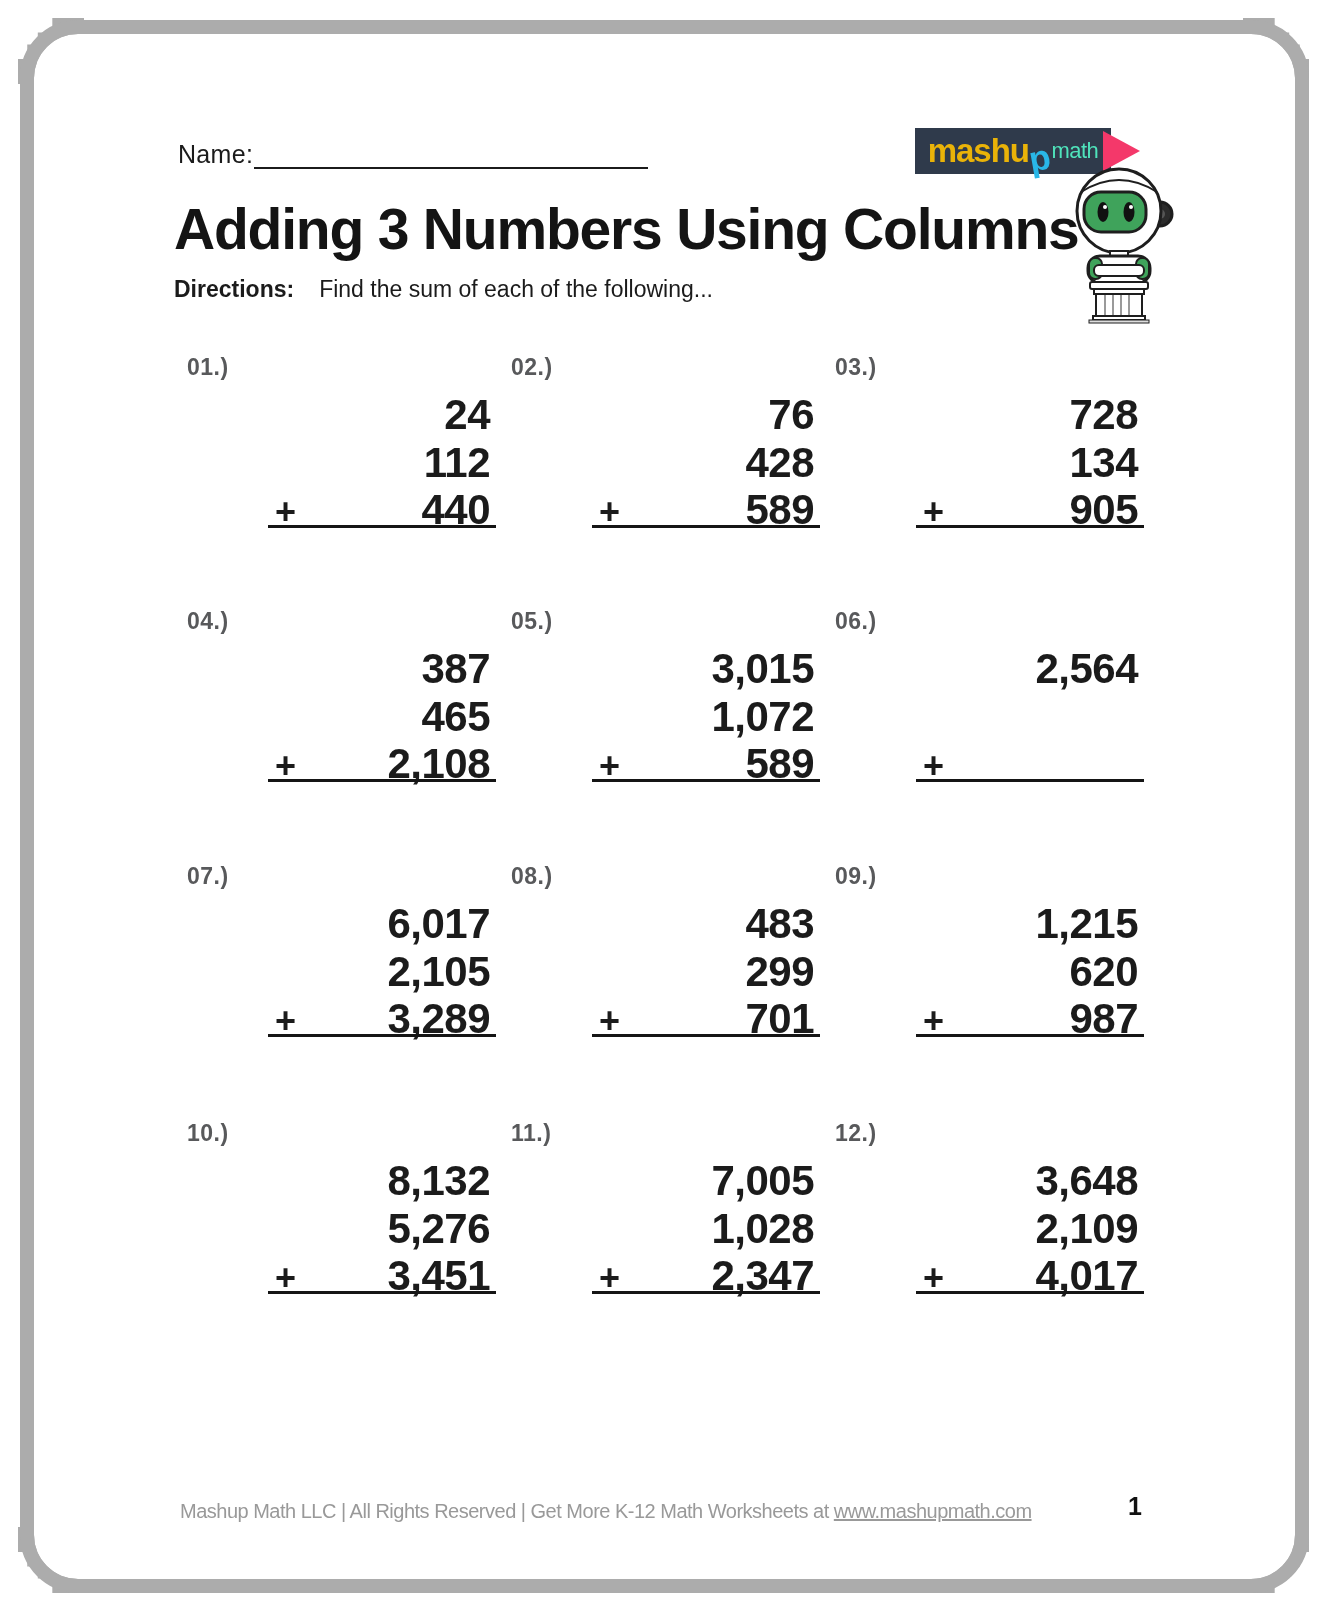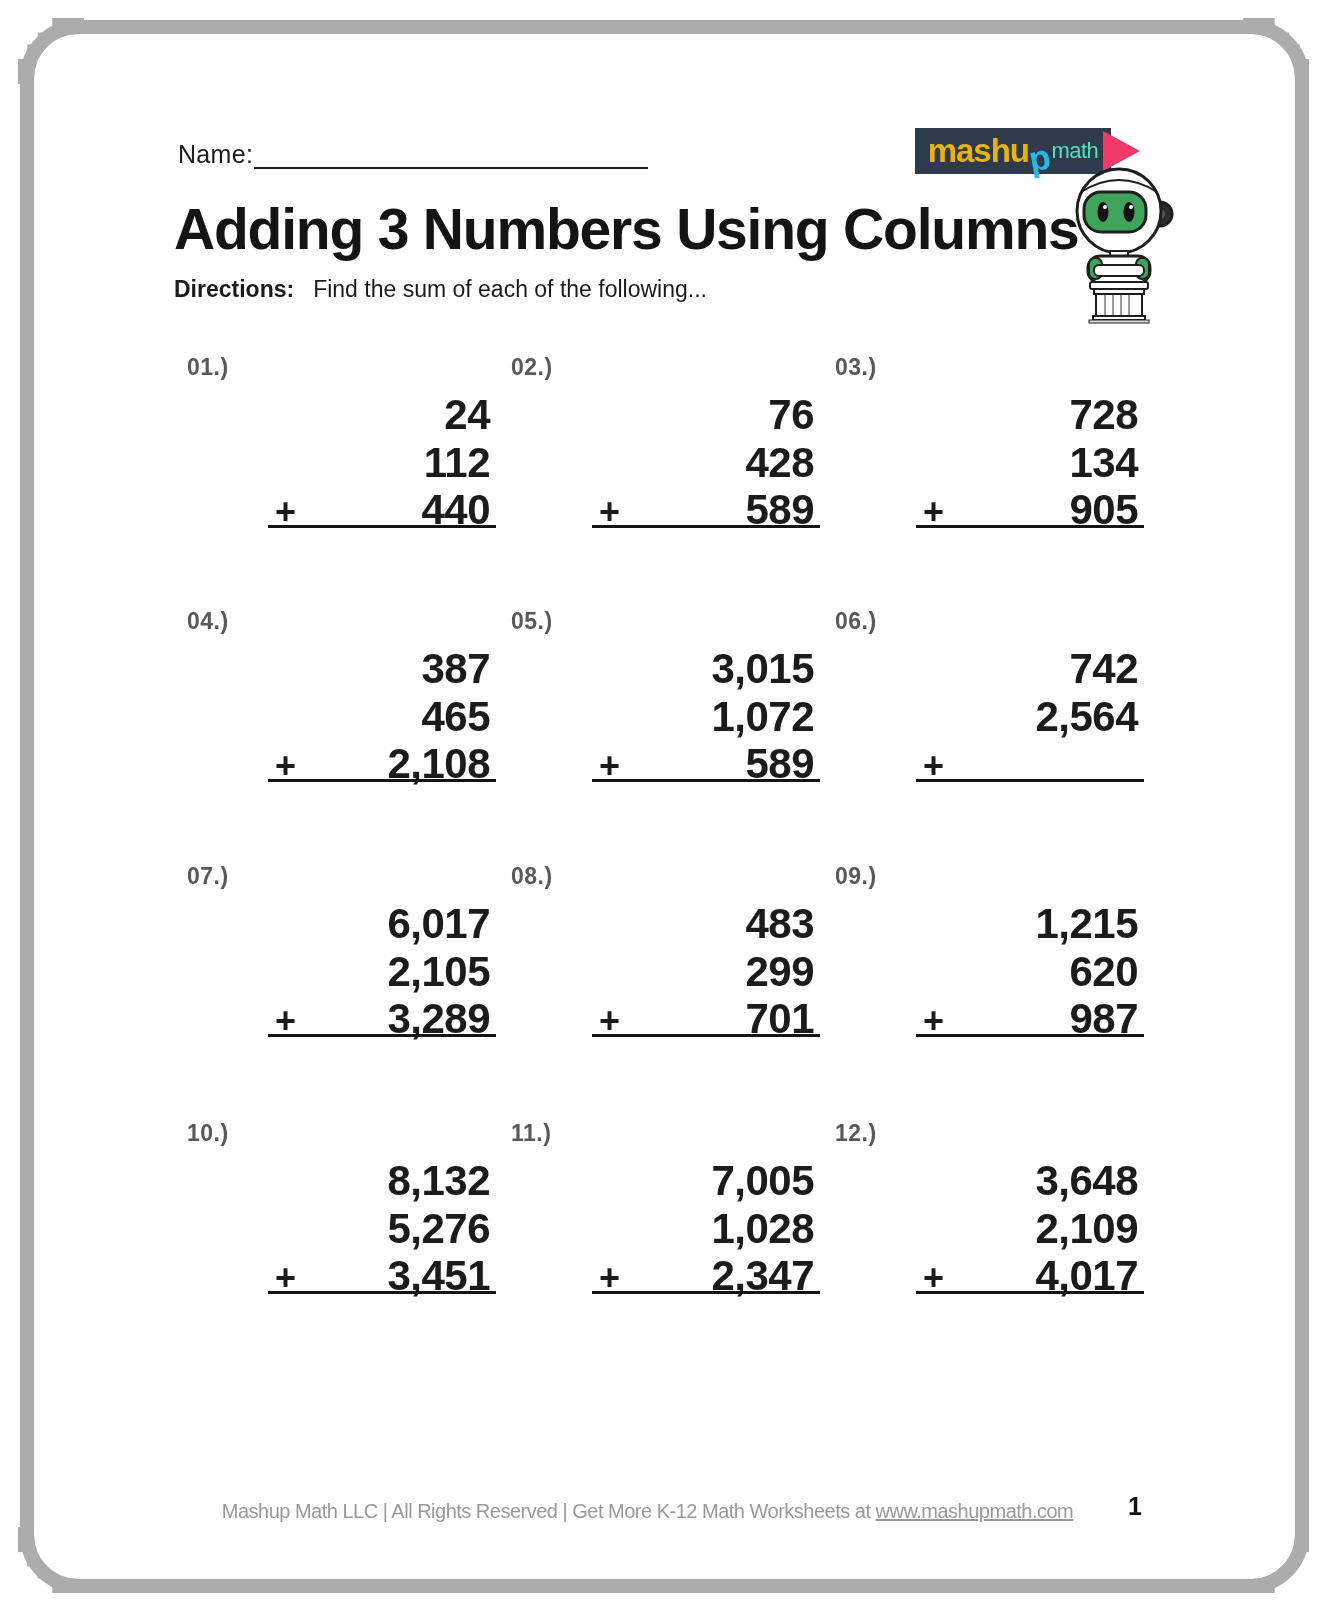--- a/index.html
+++ b/index.html
@@ -17,21 +17,21 @@
            border:14px solid #ACACAC; border-radius:58px; background:#ffffff; background-clip:padding-box; }
 
   .content { position:absolute; inset:0; z-index:2; }
 
   
   .name-label { position:absolute; left:178px; top:140px; font-size:25px; color:#1b1b1b; letter-spacing:0.3px; }
   .name-line  { position:absolute; left:254px; top:167px; width:394px; height:4px; border-top:2px solid #1b1b1b; }
   .title { position:absolute; left:174px; top:196px; font-size:57px; font-weight:bold; color:#141414; letter-spacing:-1.2px; }
   .directions { position:absolute; left:174px; top:276px; font-size:23px; color:#1b1b1b; }
   .dir-label { font-weight:bold; }
-  .dir-text  { margin-left:19px;text-align:right; }
+  .dir-text  { margin-left:25px;text-align:right; }
 
   
   .logo-box { position:absolute; left:915px; top:128px; width:196px; height:46px; background:#2F3A4B;
               display:flex; align-items:center; justify-content:center; }
   .logo-part1 { color:#eab308; font-size:33px; font-weight:bold; letter-spacing:-1px; }
   .logo-part2 { color:#29B7E8; font-size:35px; font-weight:bold; display:inline-block;
                 transform:translateY(7px) rotate(-10deg); }
   .logo-part3 { color:#4FE3BB; font-size:22px; font-weight:normal; letter-spacing:-0.5px; margin-left:1px; }
   .logo-play { position:absolute; left:1103px; top:131px; width:0; height:0;
                border-top:20px solid transparent; border-bottom:20px solid transparent;
@@ -43,21 +43,21 @@
           display:grid; grid-template-columns:324px 324px 324px; grid-template-rows:254px 255px 257px 260px;margin-top:10px; }
   .problem { position:relative; }
   .p-label { position:absolute; left:8px; top:0; font-size:23px; font-weight:bold; color:#58595B; letter-spacing:0.5px; }
   .p-nums { position:absolute; left:80px; right:13px; top:37px; text-align:right;
             font-size:42px; font-weight:bold; color:#1b1b1b; letter-spacing:-0.5px; }
   .p-row { height:47.5px; line-height:47.5px; }
   .p-plus { position:absolute; left:96px; top:137px; font-size:36px; font-weight:bold; color:#1b1b1b; }
   .p-line { position:absolute; left:89px; top:171px; width:228px; height:3px; background:#151515; }
 
   
-  .footer { position:absolute; left:180px; top:1500px; width:935px; text-align:center;
+  .footer { position:absolute; left:180px; top:1500px; width:935px; text-align:left;
             font-size:20px; color:#999999; letter-spacing:-0.5px; }
   .f-link { text-decoration:underline; color:#999999; cursor:pointer; }
   .page-num { position:absolute; left:1128px; top:1492px; font-size:25px; font-weight:bold; color:#111111; }
 </style>
 </head>
 <body>
 
 <div class="page">
 
   <div class="cstep tl"></div>
@@ -162,21 +162,20 @@
           <div class="p-row">1,072</div>
           <div class="p-row">589</div>
         </div>
         <div class="p-plus">+</div>
         <div class="p-line"></div>
       </div>
 
       <div class="problem">
         <div class="p-label">06.)</div>
         <div class="p-nums">
-          <div class="p-row">742</div>
           <div class="p-row">2,564</div>
         </div>
         <div class="p-plus">+</div>
         <div class="p-line"></div>
       </div>
 
       <div class="problem">
         <div class="p-label">07.)</div>
         <div class="p-nums">
           <div class="p-row">6,017</div>

